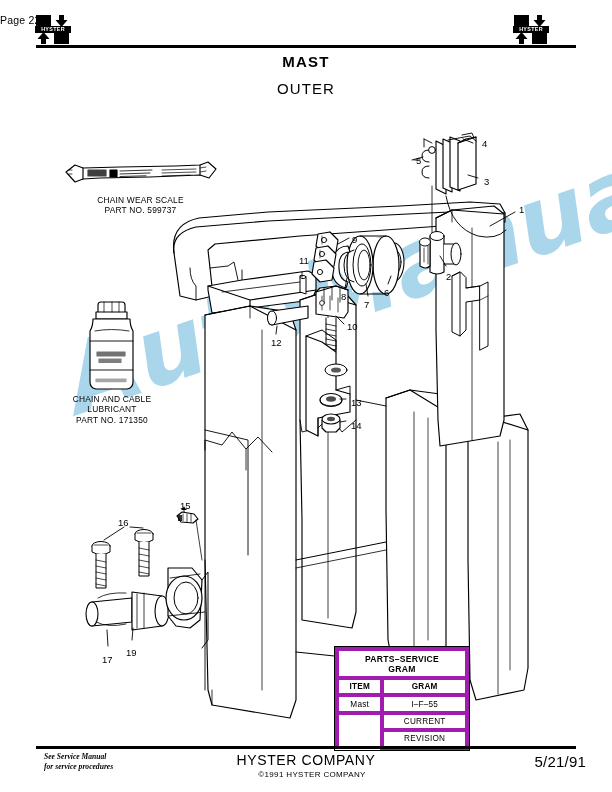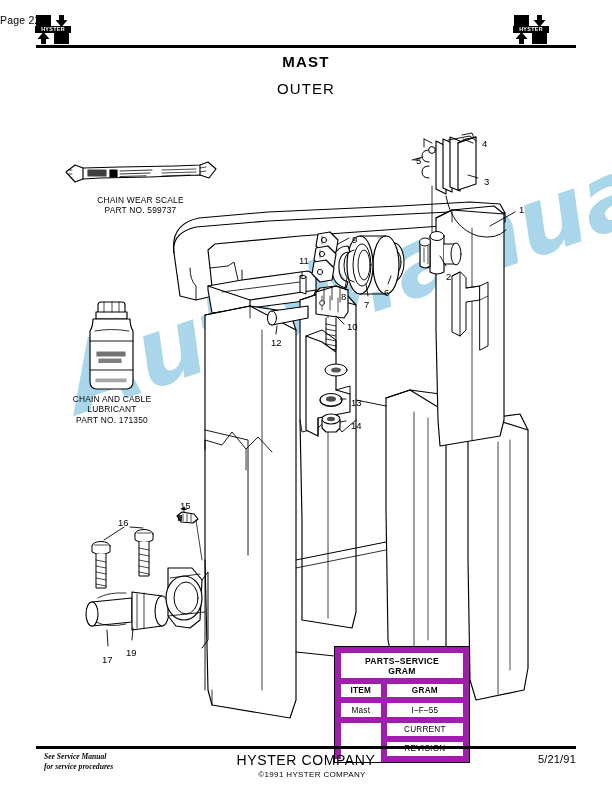--- a/index.html
+++ b/index.html
@@ -63,21 +63,21 @@
   }
   .ft-company{
     position:absolute;left:0;right:0;top:752px;text-align:center;
     font-size:14px;font-weight:normal;letter-spacing:.6px;
   }
   .ft-copy{
     position:absolute;left:0;right:0;top:770px;text-align:center;
     font-size:8px;letter-spacing:.35px;padding-left:12px;
   }
   .ft-date{
-    position:absolute;right:36px;top:753px;font-size:11px;letter-spacing:.2px;
+    position:absolute;right:26px;top:753px;font-size:15px;letter-spacing:.2px;
   }
 
   
   .cal{
     position:absolute;font-size:9.5px;line-height:10px;color:#000;
     font-family:"Liberation Sans", sans-serif;
   }
 
   
   .cap{
@@ -85,21 +85,21 @@
     letter-spacing:.2px;white-space:nowrap;
   }
 
   
   .psg{
     position:absolute;left:334px;top:646px;width:134px;
     border:1.4px solid #000;border-collapse:collapse;background:#fff;
   }
   .psg table{border-collapse:collapse;width:100%;}
   .psg td{
-    border:6px solid #a21caf;text-align:center;font-size:8.2px;
+    border:4px solid #a21caf;text-align:center;font-size:8.2px;
     padding:2.2px 0;letter-spacing:.25px;
   }
   .psg td.hd{font-weight:bold;font-size:8.6px;line-height:10px;padding:2.5px 0;}
   .psg td.colhd{font-weight:bold;}
   .psg td.blank{border-top:none;border-bottom:none;}
 
   
   .watermark{
     position:absolute;left:50px;top:330px;
     font-size:96px;font-style:italic;font-weight:bold;

